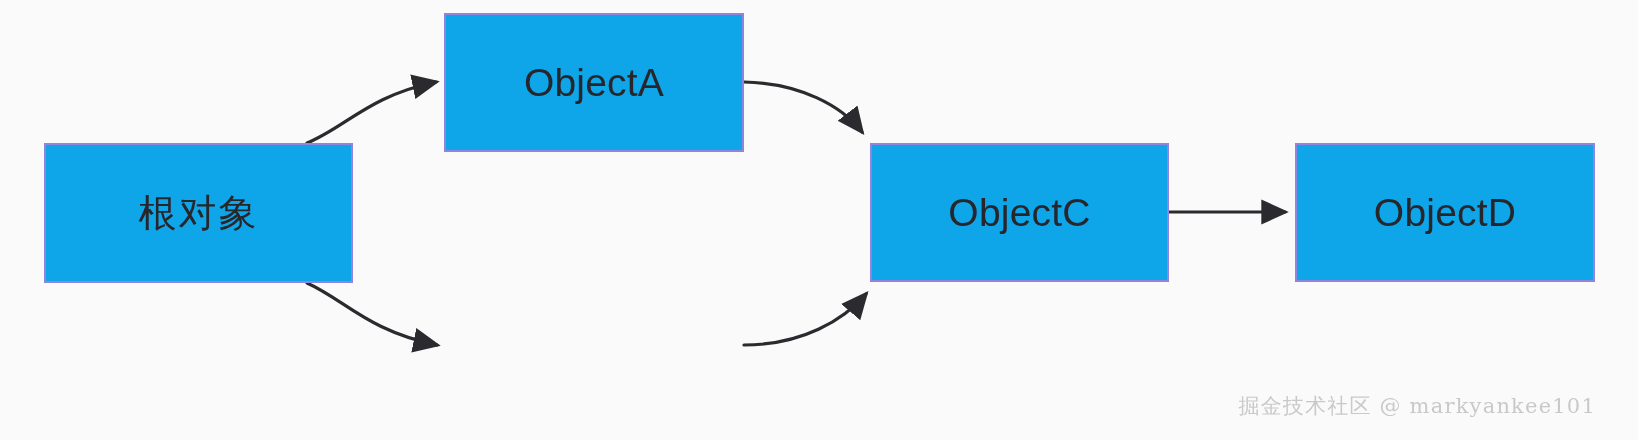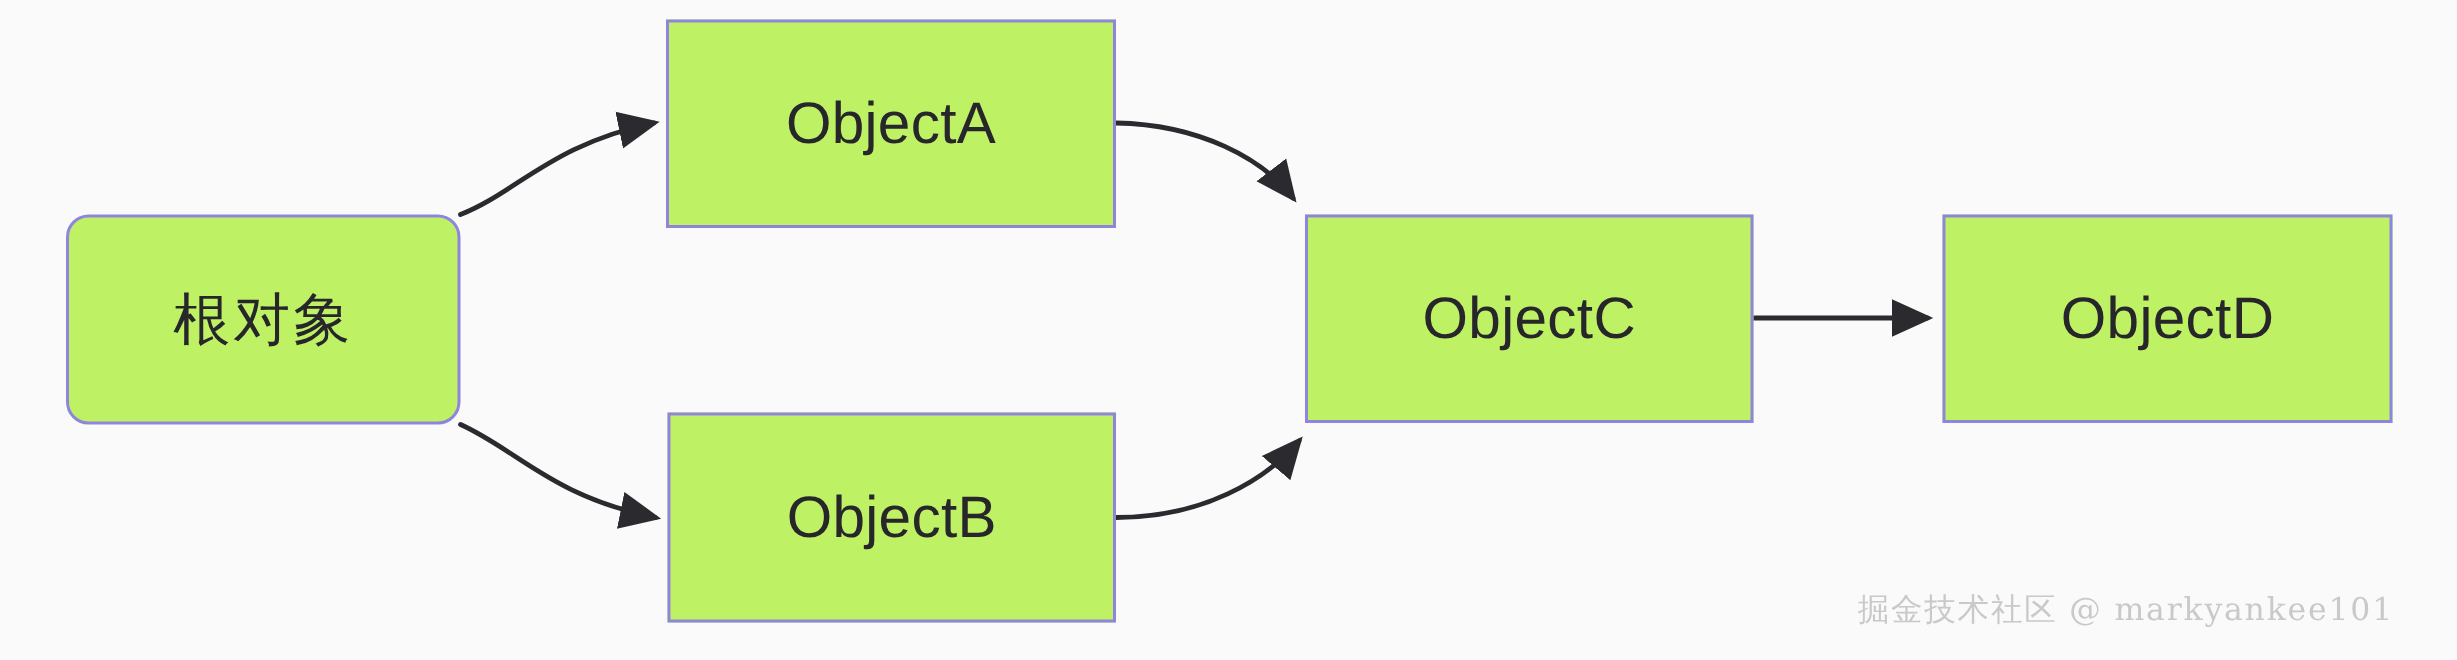--- a/index.html
+++ b/index.html
@@ -23,41 +23,41 @@
     position: absolute;
     left: 0;
     top: 0;
     width: 1638px;
     height: 440px;
     pointer-events: none;
   }
   .node {
     position: absolute;
     box-sizing: border-box;
-    background: #bef264;
+    background: #0ea5e9;
     border: 2.5px solid #9085dc;
     display: flex;
     align-items: center;
     justify-content: center;
     z-index: 2;
   }
   .node-label {
     color: #26262b;
     font-size: 39px;
     font-weight: 400;
     letter-spacing: 0.2px;
     line-height: 1;
     white-space: nowrap;
   }
   .node-label.cjk {
     font-family: "DejaVu Sans", "Liberation Sans", sans-serif;
     font-size: 38px;
     letter-spacing: 2px;
   }
-  #node-root   { left: 44px;   top: 143px; width: 263px; height: 140px; border-radius: 15px; }
+  #node-root   { left: 44px;   top: 143px; width: 309px; height: 140px; }
   #node-a      { left: 444px;  top: 13px;  width: 300px; height: 139px; }
   #node-b      { left: 445px;  top: 275px; width: 299px; height: 140px; }
   #node-c      { left: 870px;  top: 143px; width: 299px; height: 139px; }
   #node-d      { left: 1295px; top: 143px; width: 300px; height: 139px; }
 
   #watermark {
     position: absolute;
     right: 42px;
     bottom: 20px;
     color: #c9c9cc;
@@ -94,23 +94,20 @@
   </svg>
 
   <div class="node" id="node-root">
     <span class="node-label cjk">根对象</span>
   </div>
 
   <div class="node" id="node-a">
     <span class="node-label">ObjectA</span>
   </div>
 
-  <div class="node" id="node-b">
-    <span class="node-label">ObjectB</span>
-  </div>
 
   <div class="node" id="node-d">
     <span class="node-label">ObjectD</span>
   </div>
 
   <div class="node" id="node-c">
     <span class="node-label">ObjectC</span>
   </div>
 
   <div id="watermark">掘金技术社区 @ markyankee101</div>

